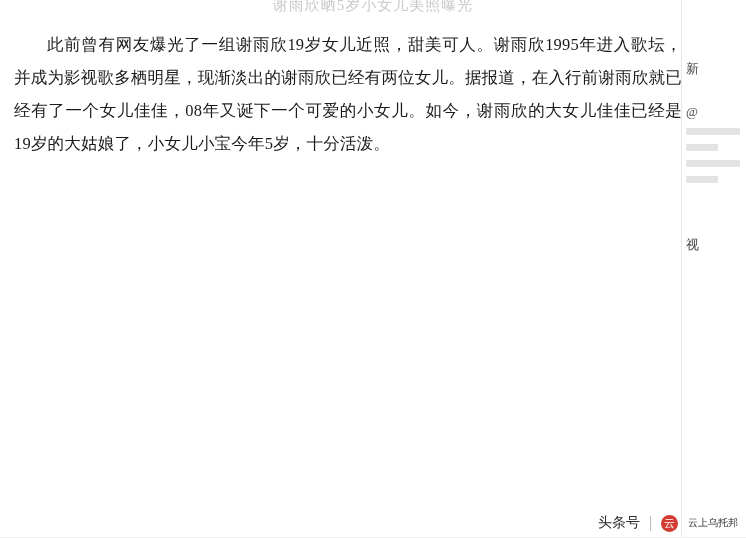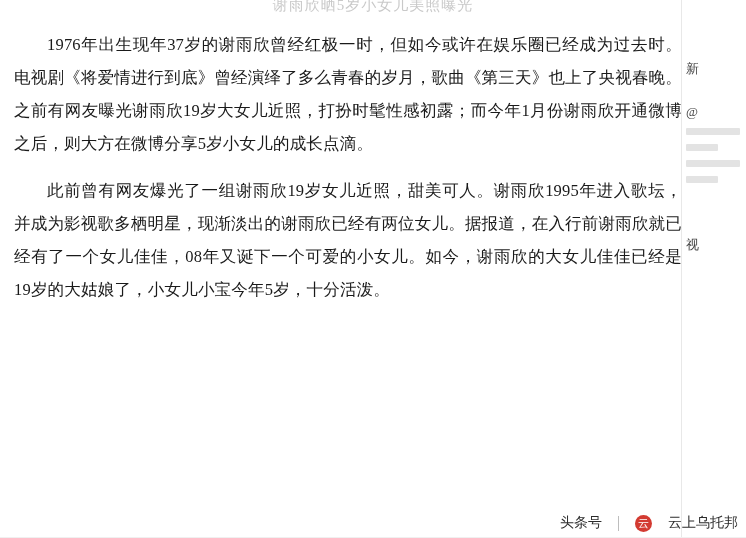--- a/index.html
+++ b/index.html
@@ -102,21 +102,21 @@
     background: #ececec;
   }
 
   
   .branding {
     position: absolute;
     right: 8px;
     bottom: 6px;
     display: flex;
     align-items: center;
-    gap: 16px;
+    gap: 10px;
     font-size: 14px;
     color: #2b2b2b;
   }
   .brand-sep {
     width: 1px;
     height: 15px;
     background: #bdbdbd;
     display: inline-block;
   }
   .brand-logo {
@@ -130,42 +130,41 @@
     color: #fff;
     font-size: 11px;
     font-family: "Liberation Sans", sans-serif;
     line-height: 17px;
   }
   .brand-text {
     font-family: "Liberation Sans", sans-serif;
   }
   .brand-name {
     font-family: Liberation Mono, monospace;
-    font-size: 14px;
+    font-size: 10px;
   }
 
   
   .bottom-hairline {
     position: absolute;
     left: 0;
     bottom: 0;
     width: 746px;
     height: 1px;
     background: #f0f0f0;
   }
 </style>
 </head>
 <body>
 
 <div class="page">
 
   <div class="top-heading">谢雨欣晒5岁小女儿美照曝光</div>
 
   <div class="article">
-    <p class="para">1976年出生现年37岁的谢雨欣曾经红极一时，但如今或许在娱乐圈已经成为过去时。电视剧《将爱情进行到底》曾经演绎了多么青春的岁月，歌曲《第三天》也上了央视春晚。之前有网友曝光谢雨欣19岁大女儿近照，打扮时髦性感初露；而今年1月份谢雨欣开通微博之后，则大方在微博分享5岁小女儿的成长点滴。</p>
     <p class="para">此前曾有网友爆光了一组谢雨欣19岁女儿近照，甜美可人。谢雨欣1995年进入歌坛，并成为影视歌多栖明星，现渐淡出的谢雨欣已经有两位女儿。据报道，在入行前谢雨欣就已经有了一个女儿佳佳，08年又诞下一个可爱的小女儿。如今，谢雨欣的大女儿佳佳已经是19岁的大姑娘了，小女儿小宝今年5岁，十分活泼。</p>
   </div>
 
   <div class="content-divider"></div>
 
   <div class="right-rail">
     <div class="rail-item r1">新</div>
     <div class="rail-item r2">@</div>
     <div class="rail-bars">
       <div class="rail-bar"></div>

